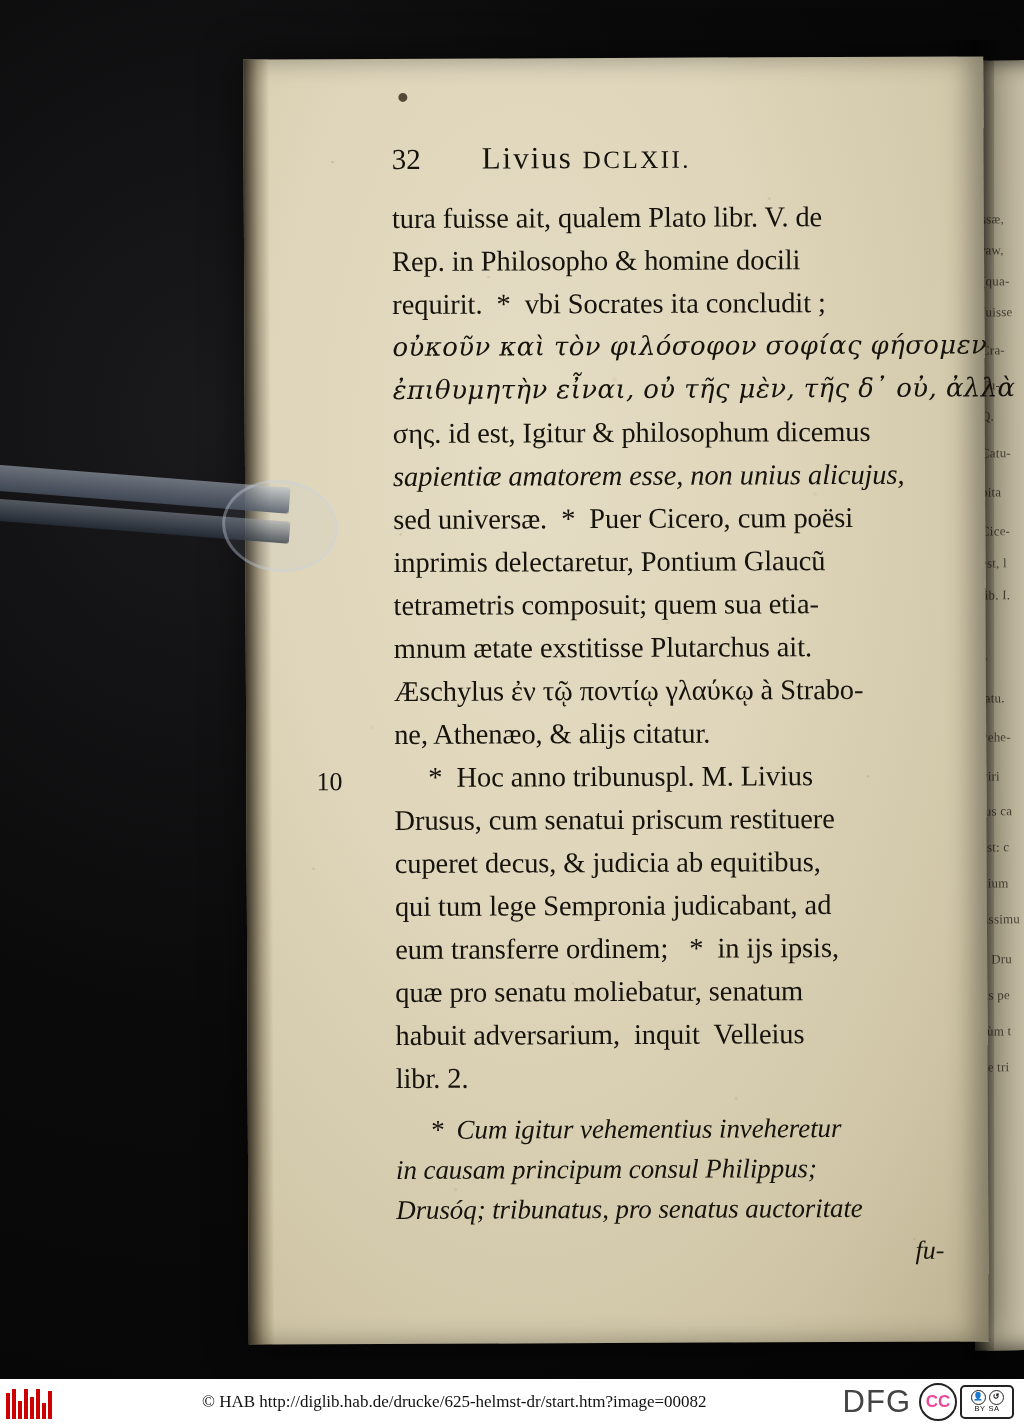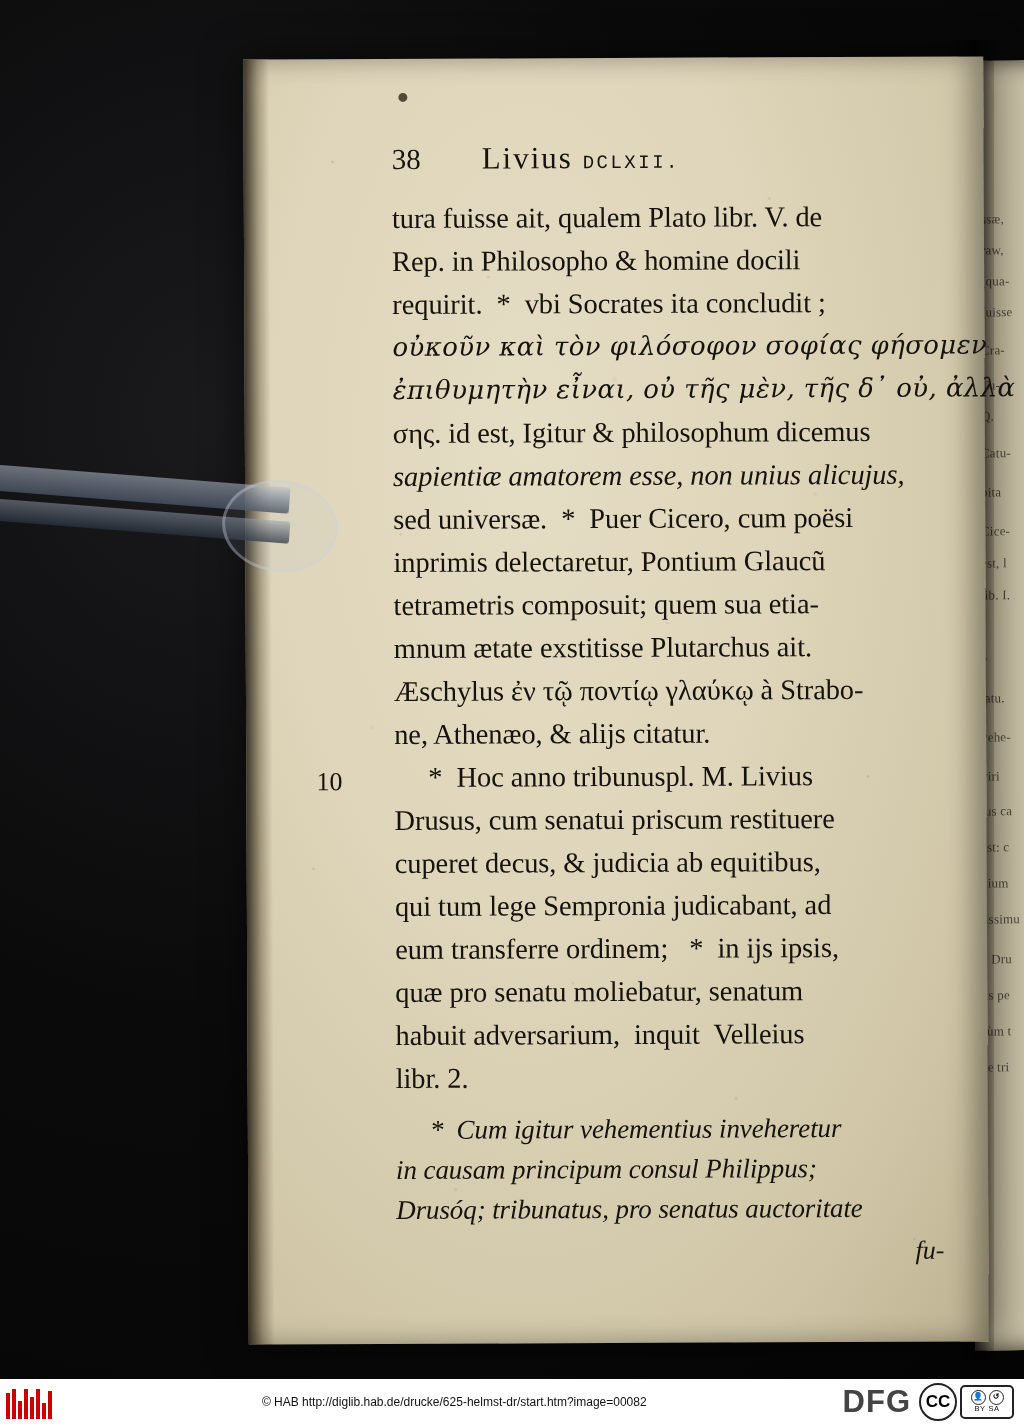--- a/index.html
+++ b/index.html
@@ -138,23 +138,22 @@
     flex: 0 0 70px;
   }
   .running-title {
     font-size: 31px;
     letter-spacing: 2px;
     flex: 1 1 auto;
     text-align: left;
     padding-left: 20px;
   }
   .running-title .sc {
-    font-size: 19px;
+    font-size: 25px;
     letter-spacing: 2.5px;
-    font-family: Liberation Mono, monospace;
   }
 
   .line {
     font-size: 28.5px;
     line-height: 43px;
     white-space: pre;
     letter-spacing: -0.1px;
   }
   .ital { font-style: italic; }
   .grk {
@@ -252,28 +251,28 @@
     gap: 2px;
   }
   #barcode-logo i {
     display: block;
     width: 4px;
     background: #cc0000;
   }
   #footer-credit {
     flex: 1 1 auto;
     text-align: center;
-    font-family: Liberation Sans, sans-serif;
-    font-size: 12px;
+    font-family: Liberation Serif, serif;
+    font-size: 17px;
     color: #111;
     letter-spacing: 0px;
   }
   #dfg-logo {
     font-family: "Liberation Sans", sans-serif;
-    font-weight: bold;
+    font-weight: normal;
     font-size: 31px;
     color: #444;
     letter-spacing: 1px;
     margin-right: 8px;
   }
   #cc-logos {
     display: flex;
     align-items: center;
     gap: 3px;
     margin-right: 10px;
@@ -282,21 +281,21 @@
     width: 34px;
     height: 34px;
     border: 2px solid #222;
     border-radius: 50%;
     display: flex;
     align-items: center;
     justify-content: center;
     font-family: "Liberation Sans", sans-serif;
     font-size: 17px;
     font-weight: bold;
-    color: #000000;
+    color: #ec4899;
     background: #fff;
     text-align: right;
   }
   .cc-pill {
     display: flex;
     flex-direction: column;
     align-items: center;
     justify-content: center;
     border: 2px solid #222;
     border-radius: 5px;
@@ -353,21 +352,21 @@
   <div id="gutter-shadow"></div>
 
   <div id="page-main">
     <div id="paper-speckle"></div>
     <div id="page-binding-edge"></div>
     <div id="ink-dot"></div>
 
     <div id="text-block">
 
       <div class="headline">
-        <div class="folio">38</div>
+        <div class="folio">32</div>
         <div class="running-title">
           <span>Livius</span>
           <span class="sc">DCLXII.</span>
         </div>
       </div>
 
       <div>
         <div class="line">tura fuisse ait, qualem Plato libr. V. de</div>
         <div class="line">Rep. in Philosopho &amp; homine docili</div>
         <div class="line">requirit.  *  vbi Socrates ita concludit ;</div>

